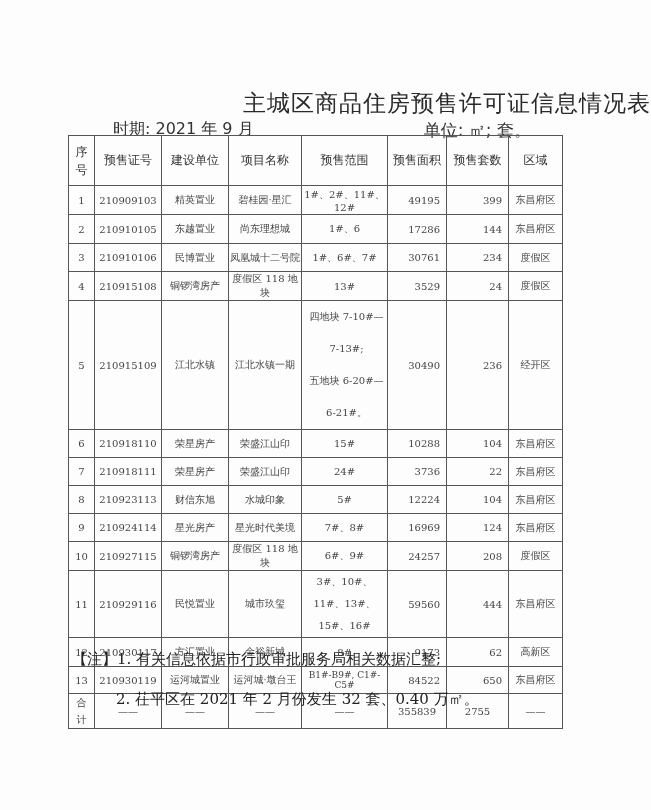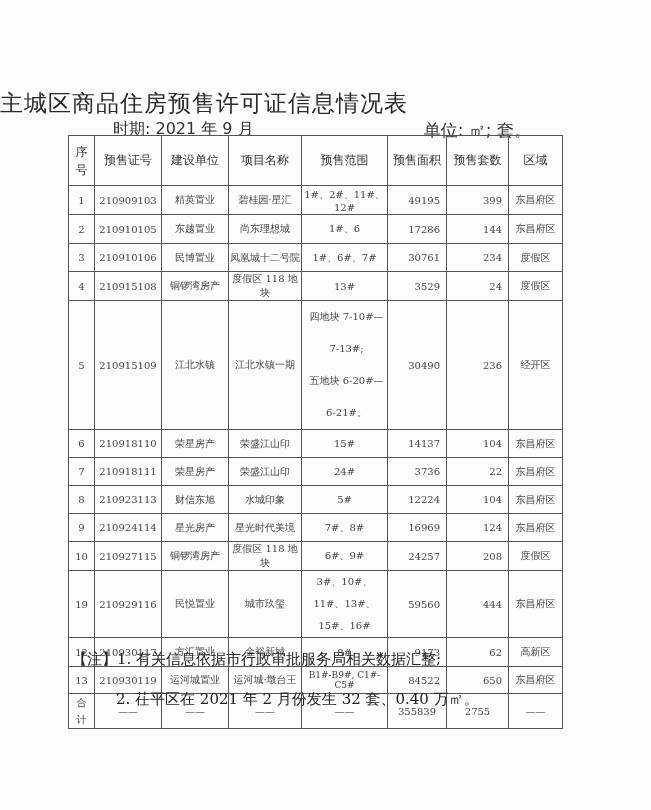--- a/index.html
+++ b/index.html
@@ -1,18 +1,18 @@
 <!DOCTYPE html>
 <html><head>
 <meta charset="utf-8">
 <style>
   html, body { margin: 0; padding: 0; background: #fdfdfd; }
   body { width: 651px; height: 810px; position: relative; overflow: hidden;
          font-family: "DejaVu Serif", "Liberation Serif", serif; color: #333; }
-  .title { position: absolute; left: 0; width: 651px; top: 88px; text-align: left;
+  .title { position: absolute; left: 0; width: 651px; top: 88px; text-align: right;
            font-size: 23px; letter-spacing: 1px; color: #2a2a2a;
            font-family: "DejaVu Sans", "Liberation Sans", sans-serif; }
   .period { position: absolute; left: 113px; top: 119px; font-size: 16px; color: #333;
             font-family: "DejaVu Sans", "Liberation Sans", sans-serif; }
   .unit { position: absolute; right: 120px; top: 119px; font-size: 17px; color: #333;
           font-family: "DejaVu Sans", "Liberation Sans", sans-serif; }
   table.main { position: absolute; left: 68px; top: 135px; border-collapse: collapse;
                table-layout: fixed; width: 494px; }
   table.main td, table.main th { border: 1px solid #555; padding: 0; text-align: center;
                font-weight: normal; font-size: 10px; color: #444; overflow: hidden; }
@@ -120,21 +120,21 @@
       <td class="num-right">236</td>
       <td class="cn">经开区</td>
     </tr>
 
     <tr style="height:28px">
       <td>6</td>
       <td>210918110</td>
       <td class="cn">荣星房产</td>
       <td class="cn">荣盛江山印</td>
       <td>15#</td>
-      <td class="num-right">14137</td>
+      <td class="num-right">10288</td>
       <td class="num-right">104</td>
       <td class="cn">东昌府区</td>
     </tr>
 
     <tr style="height:28px">
       <td>7</td>
       <td>210918111</td>
       <td class="cn">荣星房产</td>
       <td class="cn">荣盛江山印</td>
       <td>24#</td>
@@ -170,21 +170,21 @@
       <td>210927115</td>
       <td class="cn">铜锣湾房产</td>
       <td class="cnsm">度假区 118 地块</td>
       <td>6#、9#</td>
       <td class="num-right">24257</td>
       <td class="num-right">208</td>
       <td class="cn">度假区</td>
     </tr>
 
     <tr style="height:53px">
-      <td>19</td>
+      <td>11</td>
       <td>210929116</td>
       <td class="cn">民悦置业</td>
       <td class="cn">城市玖玺</td>
       <td class="two-line">
         <span>3#、10#、11#、13#、</span><br>
         <span>15#、16#</span>
       </td>
       <td class="num-right">59560</td>
       <td class="num-right">444</td>
       <td class="cn">东昌府区</td>

